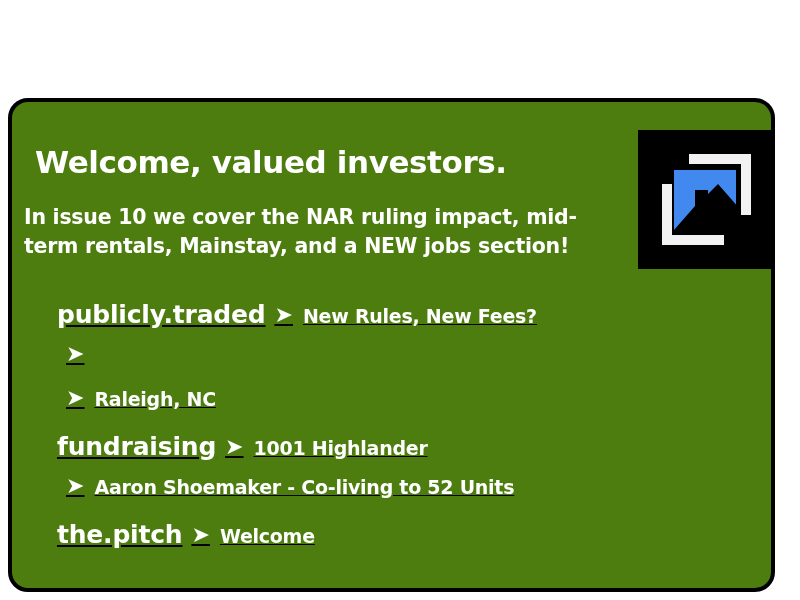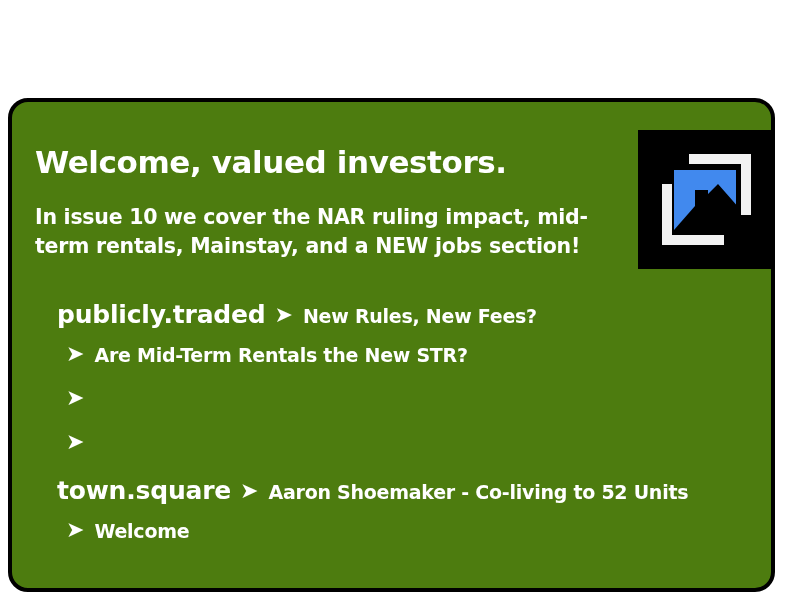--- a/index.html
+++ b/index.html
@@ -47,21 +47,21 @@
     margin: 0;
     color: #ffffff;
     font-size: 31px;
     font-weight: bold;
     line-height: 1.12;
     letter-spacing: -0.4px;
   }
 
   .subhead {
     position: absolute;
-    left: 23px;
+    left: 12px;
     top: 101px;
     width: 572px;
     margin: 0;
     color: #ffffff;
     font-size: 20.5px;
     font-weight: bold;
     line-height: 1.42;
     letter-spacing: -0.25px;
   }
 
@@ -78,20 +78,21 @@
 
   
   .toc {
     position: absolute;
     left: 45px;
     top: 198px;
     width: 710px;
     margin: 0;
     padding: 0;
     list-style: none;
+    text-decoration: underline;
   }
   .toc-row {
     display: flex;
     align-items: baseline;
     height: 44px;
     white-space: nowrap;
   }
   .toc-label {
     color: #ffffff;
     font-size: 25px;
@@ -148,38 +149,40 @@
     <ul class="toc">
 
       <li class="toc-row">
         <span class="toc-label">publicly.traded</span>
         <span class="toc-arrow">➤</span>
         <span class="toc-desc">New Rules, New Fees?</span>
       </li>
 
       <li class="toc-row">
         <span class="toc-arrow">➤</span>
-        <span class="toc-desc">Are Mid-Term Rentals the New STR?</span>
       </li>
 
       <li class="toc-row">
         <span class="toc-arrow">➤</span>
+        <span class="toc-desc">Raleigh, NC</span>
       </li>
 
       <li class="toc-row">
+        <span class="toc-label">fundraising</span>
         <span class="toc-arrow">➤</span>
+        <span class="toc-desc">1001 Highlander</span>
       </li>
 
       <li class="toc-row">
-        <span class="toc-label">town.square</span>
         <span class="toc-arrow">➤</span>
         <span class="toc-desc">Aaron Shoemaker - Co-living to 52 Units</span>
       </li>
 
       <li class="toc-row">
+        <span class="toc-label">the.pitch</span>
         <span class="toc-arrow">➤</span>
         <span class="toc-desc">Welcome</span>
       </li>
 
     </ul>
 
   </div>
 
 </div>
 

